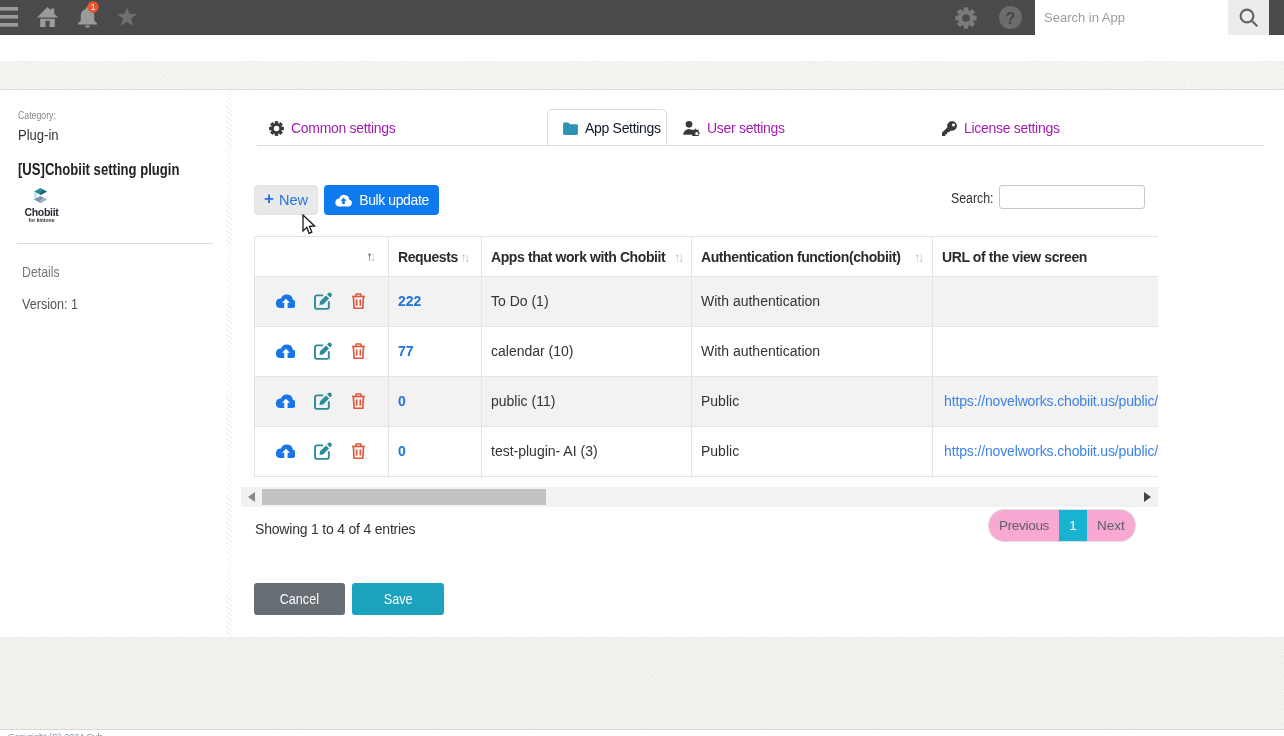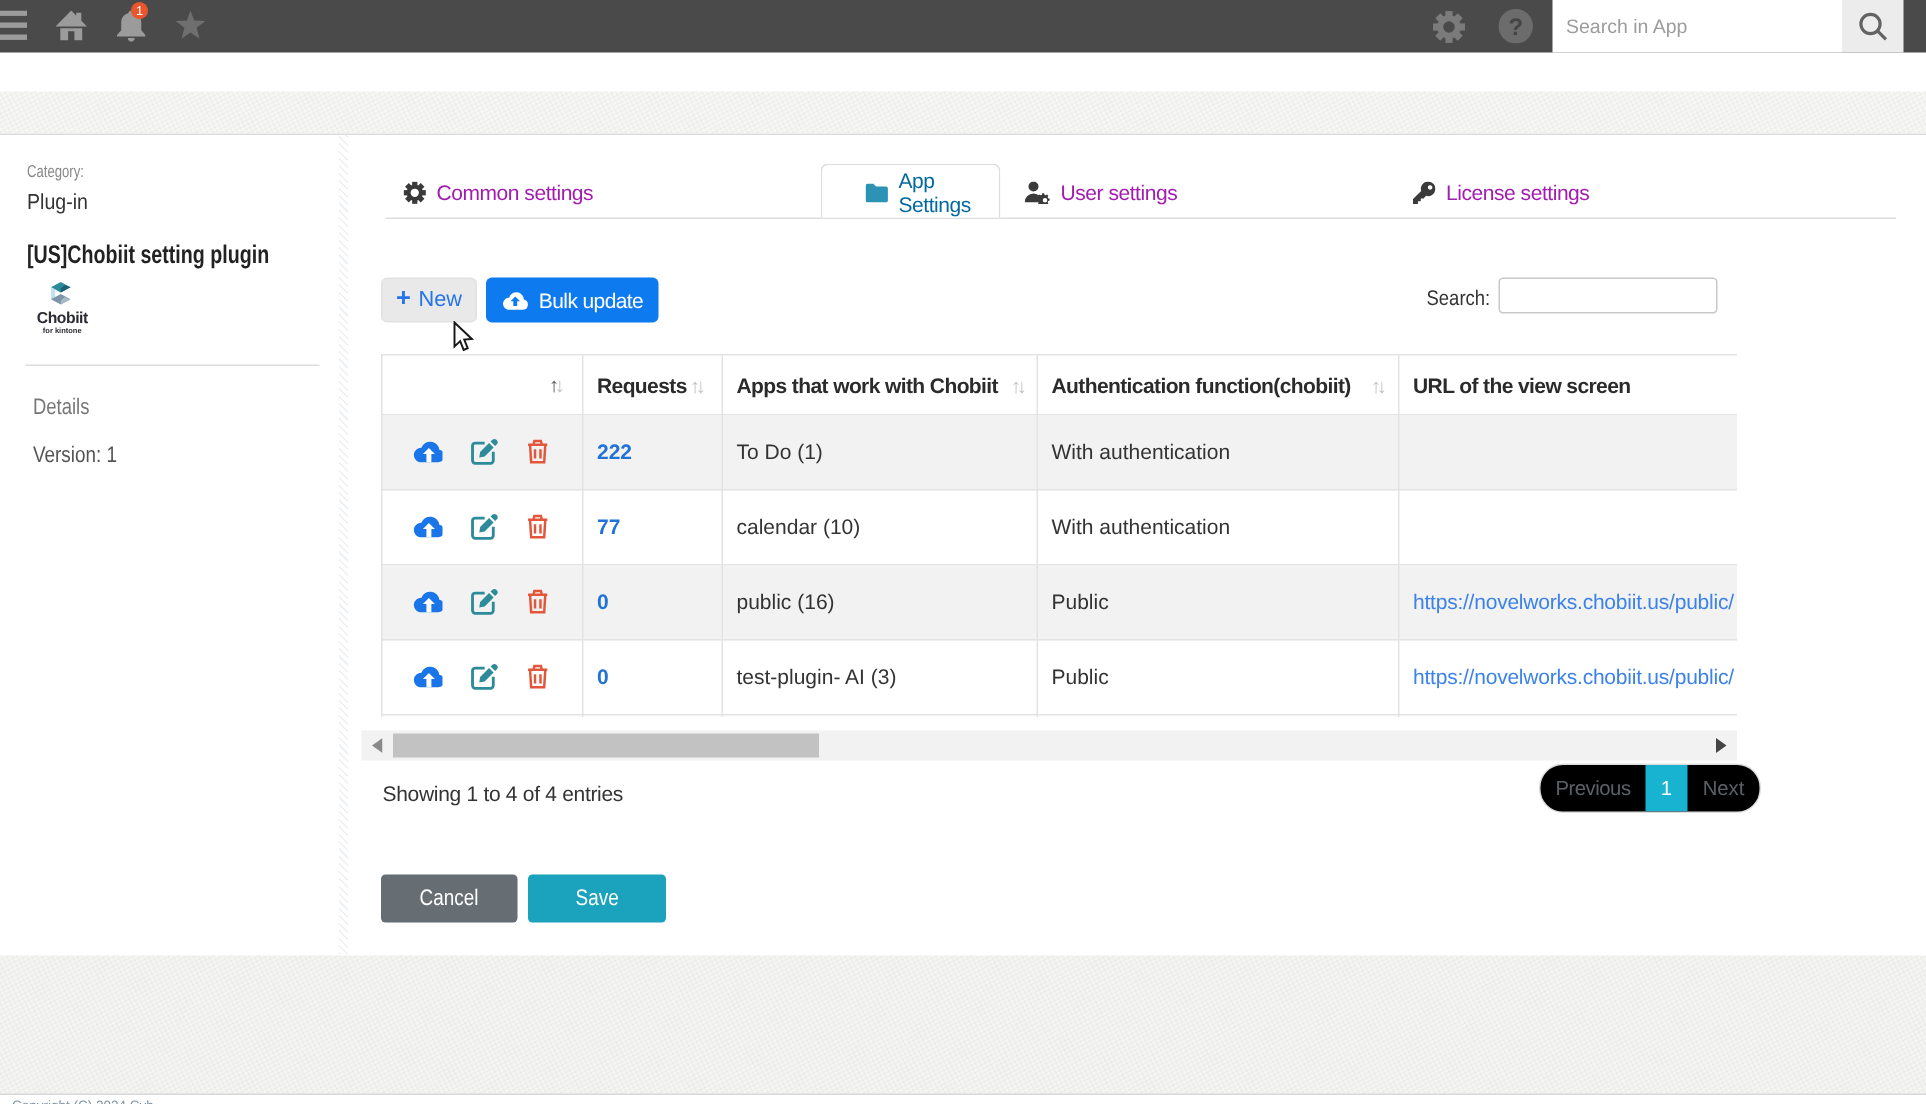--- a/index.html
+++ b/index.html
@@ -42,57 +42,57 @@
   #hatch { position:absolute; left:226px; top:90px; width:6px; height:546px;
     background:repeating-linear-gradient(45deg, #eef1f3 0 1px, #fff 1px 3.5px); }
 
   
   #tabbar-line { position:absolute; left:257px; top:145px; width:1007px; height:1px; background:#ddd; }
   .tab { position:absolute; top:110px; height:36px; font-size:14px; letter-spacing:-0.3px; color:#a21caf;
     display:flex; align-items:center; gap:7px; }
   .tab svg { flex:0 0 auto; }
   #tab-active { position:absolute; left:547px; top:109px; width:120px; height:36px;
     border:1px solid #ddd; border-bottom:none; border-radius:5px 5px 0 0; background:#fff; }
-  #tab-active .tab { left:29px; top:0; color:#0369a1; }
+  #tab-active .tab { left:15px; top:0; color:#0f172a; }
 
   
   #btn-new { position:absolute; left:254px; top:185px; width:64px; height:30px; background:#e9e9e9;
     border:1px solid #e2e2e2; border-radius:4px; color:#2574e8; font-size:14.5px;
     display:flex; align-items:center; justify-content:center; }
   #btn-bulk { position:absolute; left:324px; top:185px; width:115px; height:30px; background:#0d7af0;
     border-radius:4px; color:#fff; font-size:14px; letter-spacing:-0.4px; display:flex; align-items:center; justify-content:center; gap:6px; }
   #search-label { position:absolute; left:951px; top:190px; font-size:14px; color:#333; transform:scaleX(.88); transform-origin:0 0; }
   #search-input { position:absolute; left:999px; top:185px; width:146px; height:24px;
     border:1px solid #c8c8c8; border-radius:3px; background:#fff; }
 
   
   #tbl { position:absolute; left:254px; top:236px; width:904px; height:242px; font-size:14px; color:#333; }
   .hrow { position:absolute; left:0; top:0; width:904px; height:41px; background:#fff;
     border-top:1px solid #e3e3e3; border-bottom:1px solid #e3e3e3; }
-  .trow { position:absolute; left:0; width:904px; height:50px; border-bottom:1px solid #e3e3e3; }
+  .trow { position:absolute; left:0; width:904px; height:50px; border-bottom:1px solid #e3e3e3;text-align:right; }
   .stripe { background:#f2f2f2; }
   .cell-line { position:absolute; top:0; width:1px; height:242px; background:#e3e3e3; }
   .hdr { position:absolute; top:12px; font-weight:bold; color:#2b2b2b; letter-spacing:-0.4px; }
   .sort { font-weight:normal; font-size:13.5px; color:#c3c3c3; letter-spacing:-3px; }
   .num { color:#2273d8; font-weight:bold; }
   .url { color:#3c82e8; letter-spacing:-0.15px; }
   .rowicons { position:absolute; left:0; top:0; width:134px; height:50px; }
   .rowicons svg { position:absolute; }
   .ri-c { left:20px; top:16px; }
   .ri-e { left:60px; top:15px; }
   .ri-t { left:97px; top:15px; }
 
   
   #hscroll { position:absolute; left:241px; top:487px; width:917px; height:20px; background:#f2f2f2; }
   #hthumb { position:absolute; left:21px; top:2px; width:284px; height:16px; background:#c2c2c2; }
 
   
   #showing { position:absolute; left:255px; top:521px; font-size:14px; color:#333; letter-spacing:-0.2px; }
-  #pager { position:absolute; left:1026px; top:509px; height:33px; border:1px solid #ddd;
-    border-radius:16px; background:#000000; display:flex; font-size:13.5px; color:#5a6268; overflow:hidden; }
+  #pager { position:absolute; left:988px; top:509px; height:33px; border:1px solid #ddd;
+    border-radius:16px; background:#f9a8d4; display:flex; font-size:13.5px; color:#5a6268; overflow:hidden; }
   #pager span { display:block; text-align:center; line-height:31px; height:31px; }
   #pager .pg1 { width:70px; letter-spacing:-0.3px; }
   #pager .pg2 { width:48px; }
   #pager .on { background:#17b3d1; color:#fff; width:28px; }
   #btn-cancel { position:absolute; left:254px; top:583px; width:91px; height:32px; background:#666d73;
     border-radius:3px; color:#fff; font-size:15px; text-align:center; line-height:32px; }
   #btn-save { position:absolute; left:352px; top:583px; width:92px; height:32px; background:#1ba2bc;
     border-radius:3px; color:#fff; font-size:15px; text-align:center; line-height:32px; }
 </style>
 </head>
@@ -312,21 +312,21 @@
             <use href="#ic-cloud-up"></use>
           </svg>
           <svg class="ri-e" width="18" height="18" viewBox="0 0 16 16">
             <use href="#ic-edit"></use>
           </svg>
           <svg class="ri-t" width="15" height="18" viewBox="0 0 14.5 16">
             <use href="#ic-trash"></use>
           </svg>
         </div>
       <span class="num abs" style="left:144px;top:16px">0</span>
-      <span class="abs" style="left:237px;top:16px">public (16)</span>
+      <span class="abs" style="left:237px;top:16px">public (11)</span>
       <span class="abs" style="left:447px;top:16px">Public</span>
       <span class="url abs" style="left:688px;top:16px;width:216px;overflow:hidden;white-space:nowrap">https://novelworks.chobiit.us/public/</span>
     </div>
     <div class="trow" style="top:191px">
       <div class="rowicons">
           <svg class="ri-c" width="21" height="16" viewBox="0 0 18 14.5">
             <use href="#ic-cloud-up"></use>
           </svg>
           <svg class="ri-e" width="18" height="18" viewBox="0 0 16 16">
             <use href="#ic-edit"></use>

